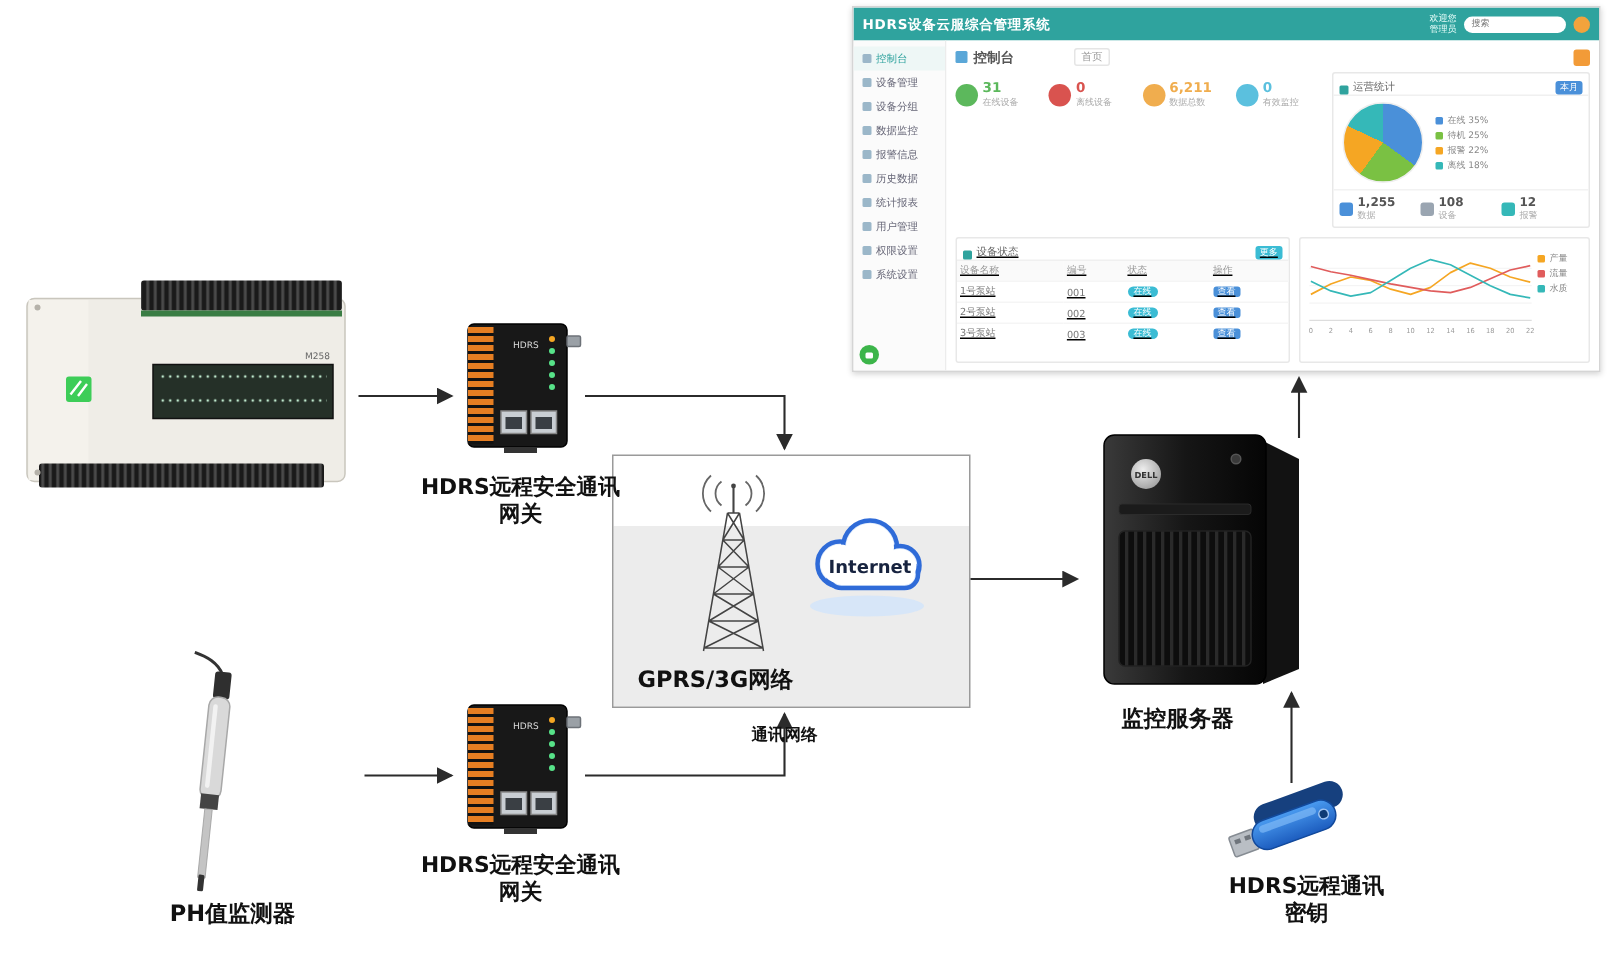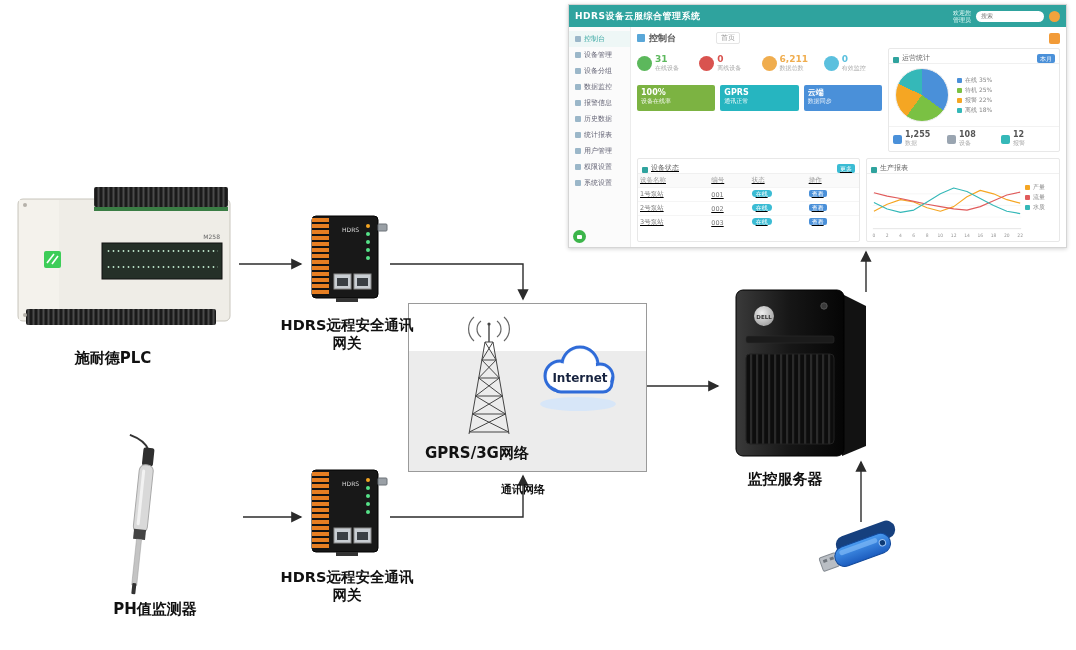--- a/index.html
+++ b/index.html
@@ -110,21 +110,20 @@
     <rect x="10" y="126" width="190" height="16" rx="2" fill="url(#teeth)"></rect>
     <rect x="86" y="60" width="120" height="36" fill="#253028" stroke="#111"></rect>
     <rect x="90" y="66" width="112" height="7" fill="url(#dots)"></rect>
     <rect x="90" y="82" width="112" height="7" fill="url(#dots)"></rect>
     <rect x="28" y="68" width="17" height="17" rx="2" fill="#3dcd58"></rect>
     <path d="M31,80 L38,71 M36,81 L42,73" stroke="#fff" stroke-width="1.6" fill="none"></path>
     <text x="204" y="56" font-size="6" fill="#666" text-anchor="end">M258</text>
     <circle cx="9" cy="22" r="2" fill="#b5b2aa"></circle>
       <circle cx="9" cy="132" r="2" fill="#b5b2aa"></circle>
   </svg>
-  <div class="dlabel" style="left:28px;top:349px;width:170px;">施耐德PLC</div>
 
   <svg class="abs" style="left:104px;top:434px;z-index:3;" width="90" height="172" viewBox="0 0 90 172">
     <g transform="rotate(6 45 20)">
       <path d="M44,16 C40,8 32,5 24,3" stroke="#333" stroke-width="2" fill="none"></path>
       <rect x="39" y="14" width="11" height="18" rx="2" fill="#2f2f2f"></rect>
       <rect x="37" y="31" width="14" height="68" rx="6" fill="#d9d9d9" stroke="#a8a8a8"></rect>
       <rect x="40" y="36" width="3" height="56" rx="1.5" fill="#f2f2f2"></rect>
       <rect x="38" y="96" width="12" height="10" fill="#444"></rect>
       <rect x="41.5" y="106" width="5" height="46" fill="#c4c4c4" stroke="#9a9a9a" stroke-width="0.5"></rect>
       <rect x="42" y="150" width="4" height="11" rx="1" fill="#333"></rect>
@@ -251,20 +250,24 @@
     <g transform="rotate(-20 58 34)">
       <rect x="34" y="16" width="62" height="18" rx="9" fill="#16407e"></rect>
       <rect x="14" y="29" width="17" height="14" rx="1.5" fill="#b9bec4" stroke="#868c93"></rect>
       <rect x="17" y="32" width="4" height="3" fill="#6f757c"></rect>
         <rect x="24" y="32" width="4" height="3" fill="#6f757c"></rect>
       <rect x="29" y="26" width="58" height="20" rx="10" fill="url(#gusb)" stroke="#12499b"></rect>
       <rect x="35" y="29" width="40" height="5" rx="2.5" fill="#7fb9f7" opacity="0.7"></rect>
       <circle cx="79" cy="36" r="3.2" fill="#0d3a74" stroke="#9fc4f2"></circle>
     </g>
   </svg>
+  <div class="dlabel" style="left:796px;top:582px;width:150px;font-size:14.5px;">
+    <div>HDRS远程通讯</div>
+    <div>密钥</div>
+  </div>
 
   <div class="dashboard">
     <div class="dash-header">
       <span class="dash-title">HDRS设备云服综合管理系统</span>
       <div class="dash-user">
         <div>欢迎您</div>
         <div>管理员</div>
       </div>
       <input class="dash-search" placeholder="搜索" style="">
       <div class="dash-badge"></div>
@@ -342,34 +345,20 @@
                     <div class="stat-val" style="color: rgb(240, 173, 78);">6,211</div>
                     <div class="stat-label">数据总数</div>
                   </div>
                 </div>
                 <div class="stat">
                   <div class="stat-dot" style="background: rgb(91, 192, 222);"></div>
                   <div class="stat-col">
                     <div class="stat-val" style="color: rgb(91, 192, 222);">0</div>
                     <div class="stat-label">有效监控</div>
                   </div>
-                </div>
-              </div>
-            <div class="tiles-row" id="tiles-row">
-                <div class="tile" style="background: rgb(124, 179, 66);">
-                  <div class="tile-big">100%</div>
-                  <div class="tile-small">设备在线率</div>
-                </div>
-                <div class="tile" style="background: rgb(38, 181, 192);">
-                  <div class="tile-big">GPRS</div>
-                  <div class="tile-small">通讯正常</div>
-                </div>
-                <div class="tile" style="background: rgb(74, 144, 217);">
-                  <div class="tile-big">云端</div>
-                  <div class="tile-small">数据同步</div>
                 </div>
               </div>
           </div>
           <div class="card overview-card">
             <div class="card-head">
               <span class="card-ico"></span>
               <span>运营统计</span>
               <span class="chip-blue">本月</span>
             </div>
             <div class="pie-row">
@@ -450,24 +439,20 @@
                   <tr>
                     <td>3号泵站</td>
                     <td>003</td>
                     <td><span class="pill">在线</span></td>
                     <td><span class="chipb">查看</span></td>
                   </tr>
                 </tbody>
               </table>
           </div>
           <div class="card report-card">
-            <div class="card-head">
-              <span class="card-ico"></span>
-              <span>生产报表</span>
-            </div>
             <div class="chart-row">
               <svg id="line-chart" viewBox="0 0 160 64" preserveAspectRatio="none">
                   <line x1="6" y1="41.75" x2="156" y2="41.75" stroke="#f1f1f1" stroke-width="0.6"></line>
                   <line x1="6" y1="30.5" x2="156" y2="30.5" stroke="#f1f1f1" stroke-width="0.6"></line>
                   <line x1="6" y1="19.25" x2="156" y2="19.25" stroke="#f1f1f1" stroke-width="0.6"></line>
                   <line x1="6" y1="53" x2="156" y2="53" stroke="#ddd" stroke-width="0.8"></line>
                   <polyline points="7,36.125 20.454545454545453,29.375 33.90909090909091,24.875 47.36363636363637,27.125000000000004 60.81818181818182,32.75 74.27272727272728,36.125 87.72727272727273,31.625 101.18181818181819,22.0625 114.63636363636364,15.875 128.0909090909091,19.25 141.54545454545456,24.875 155,28.249999999999996" fill="none" stroke="#f5a623" stroke-width="1.1" stroke-linejoin="round"></polyline>
                   <polyline points="7,18.125 20.454545454545453,21.500000000000004 33.90909090909091,23.75 47.36363636363637,26.5625 60.81818181818182,29.375 74.27272727272728,31.625 87.72727272727273,33.875 101.18181818181819,35 114.63636363636364,31.625 128.0909090909091,26 141.54545454545456,20.375 155,17.5625" fill="none" stroke="#e05c5c" stroke-width="1.1" stroke-linejoin="round"></polyline>
                   <polyline points="7,27.6875 20.454545454545453,33.875 33.90909090909091,37.25 47.36363636363637,35 60.81818181818182,27.125000000000004 74.27272727272728,19.25 87.72727272727273,13.625 101.18181818181819,17 114.63636363636364,23.75 128.0909090909091,30.5 141.54545454545456,36.125 155,38.375" fill="none" stroke="#35b8b8" stroke-width="1.1" stroke-linejoin="round"></polyline>
                   <text x="7" y="61" text-anchor="middle" font-size="4.5" fill="#9a9a9a">0</text>

